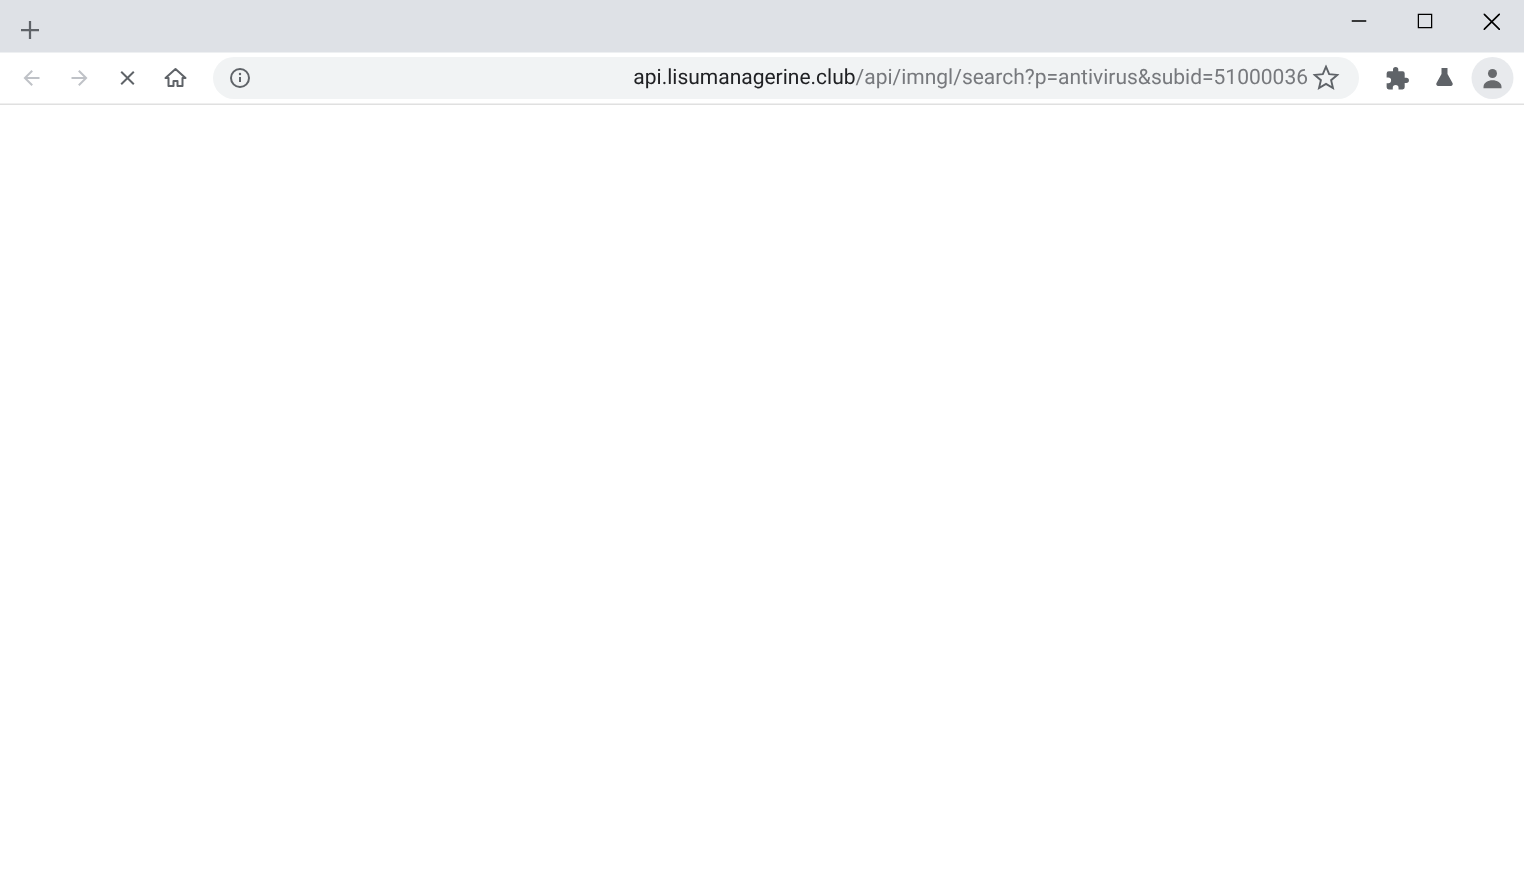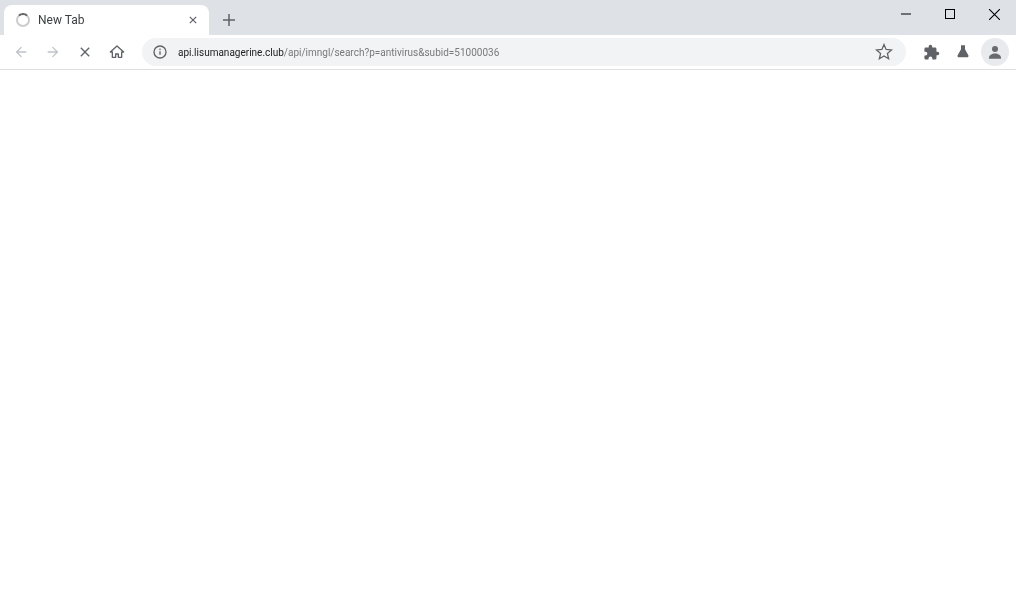--- a/index.html
+++ b/index.html
@@ -125,24 +125,25 @@
       width: 16px;
       height: 16px;
       color: #5f6368;
       margin-right: 10px;
       display: flex;
       align-items: center;
       justify-content: center;
     }
     .url-display {
       flex: 1;
-      font-size: 10px;
+      font-size: 14px;
       color: #202124;
       white-space: nowrap;
       overflow: hidden;
+      text-align: right;
     }
     .url-display .host { color: #202124; }
     .url-display .path { color: #77797d; }
     .star-btn {
       width: 24px;
       height: 24px;
       display: flex;
       align-items: center;
       justify-content: center;
       color: #5f6368;
@@ -177,29 +178,20 @@
     .content-area {
       width: 100%;
       height: calc(593px - 70px);
       background: #fff;
     }
   </style>
 </head>
 <body>
 
 <div class="tab-strip">
-  <div class="tab">
-    <span class="loading-spinner"></span>
-    <span class="tab-title">New Tab</span>
-    <span class="close-btn">
-      <svg viewBox="0 0 10 10">
-          <path d="M1 1 L9 9 M9 1 L1 9" stroke="currentColor" stroke-width="1.5"></path>
-        </svg>
-    </span>
-  </div>
   <div class="new-tab-btn">
     <svg width="14" height="14" viewBox="0 0 14 14">
         <path d="M7 1 V13 M1 7 H13" stroke="currentColor" stroke-width="1.5"></path>
       </svg>
   </div>
   <div class="window-controls">
     <div class="wc">
       <svg width="10" height="10" viewBox="0 0 10 10">
           <path d="M0 5 H10" stroke="currentColor" stroke-width="1"></path>
         </svg>

